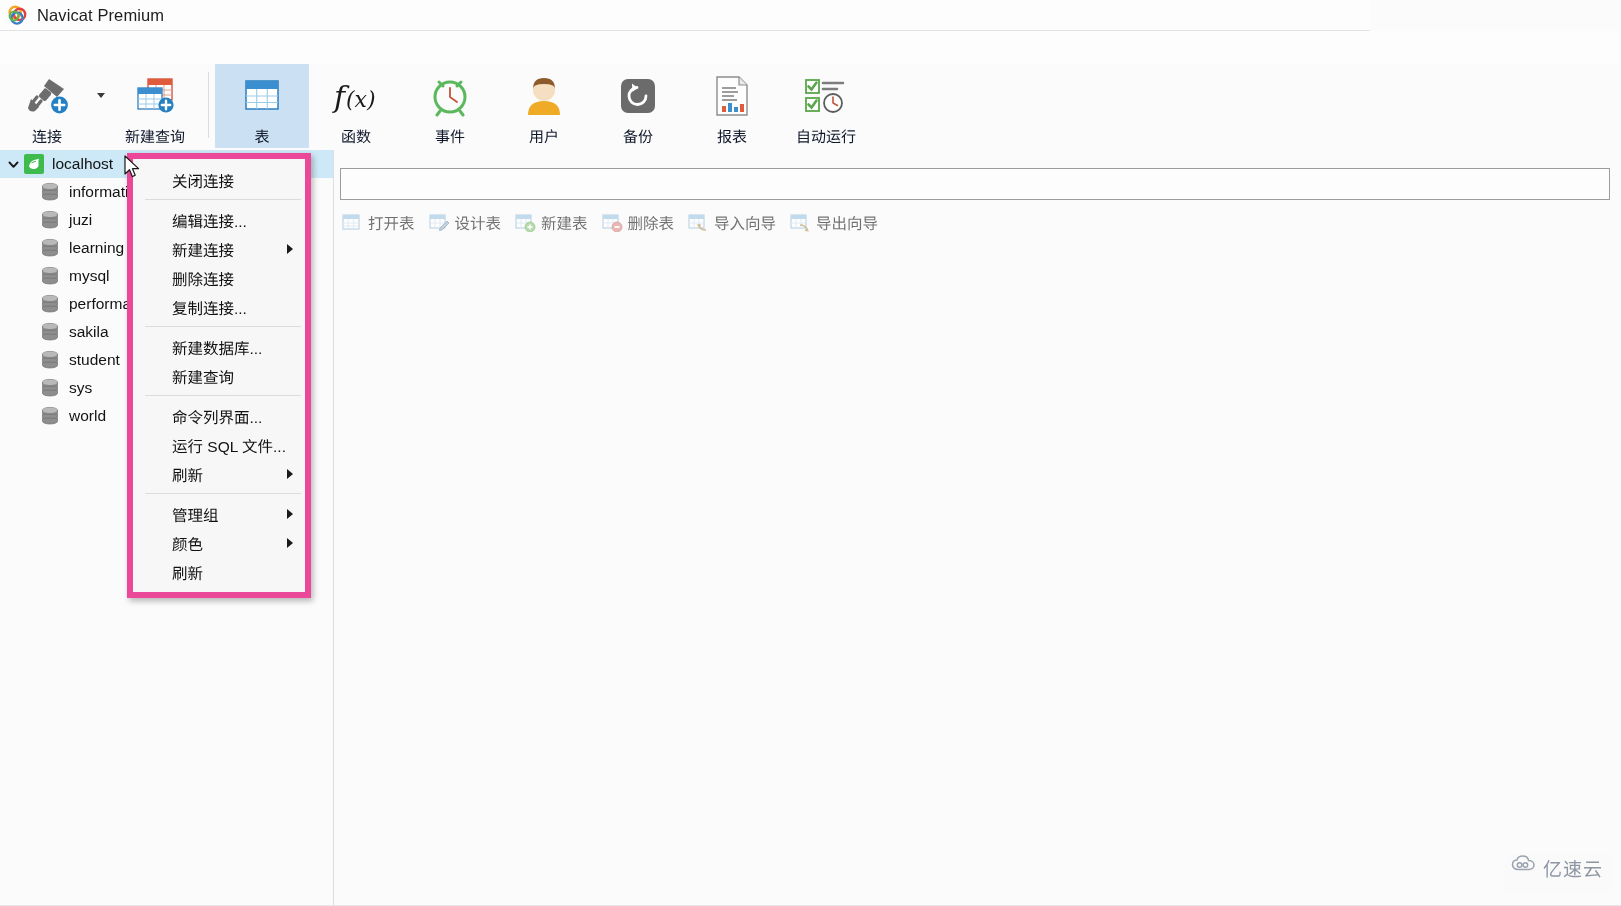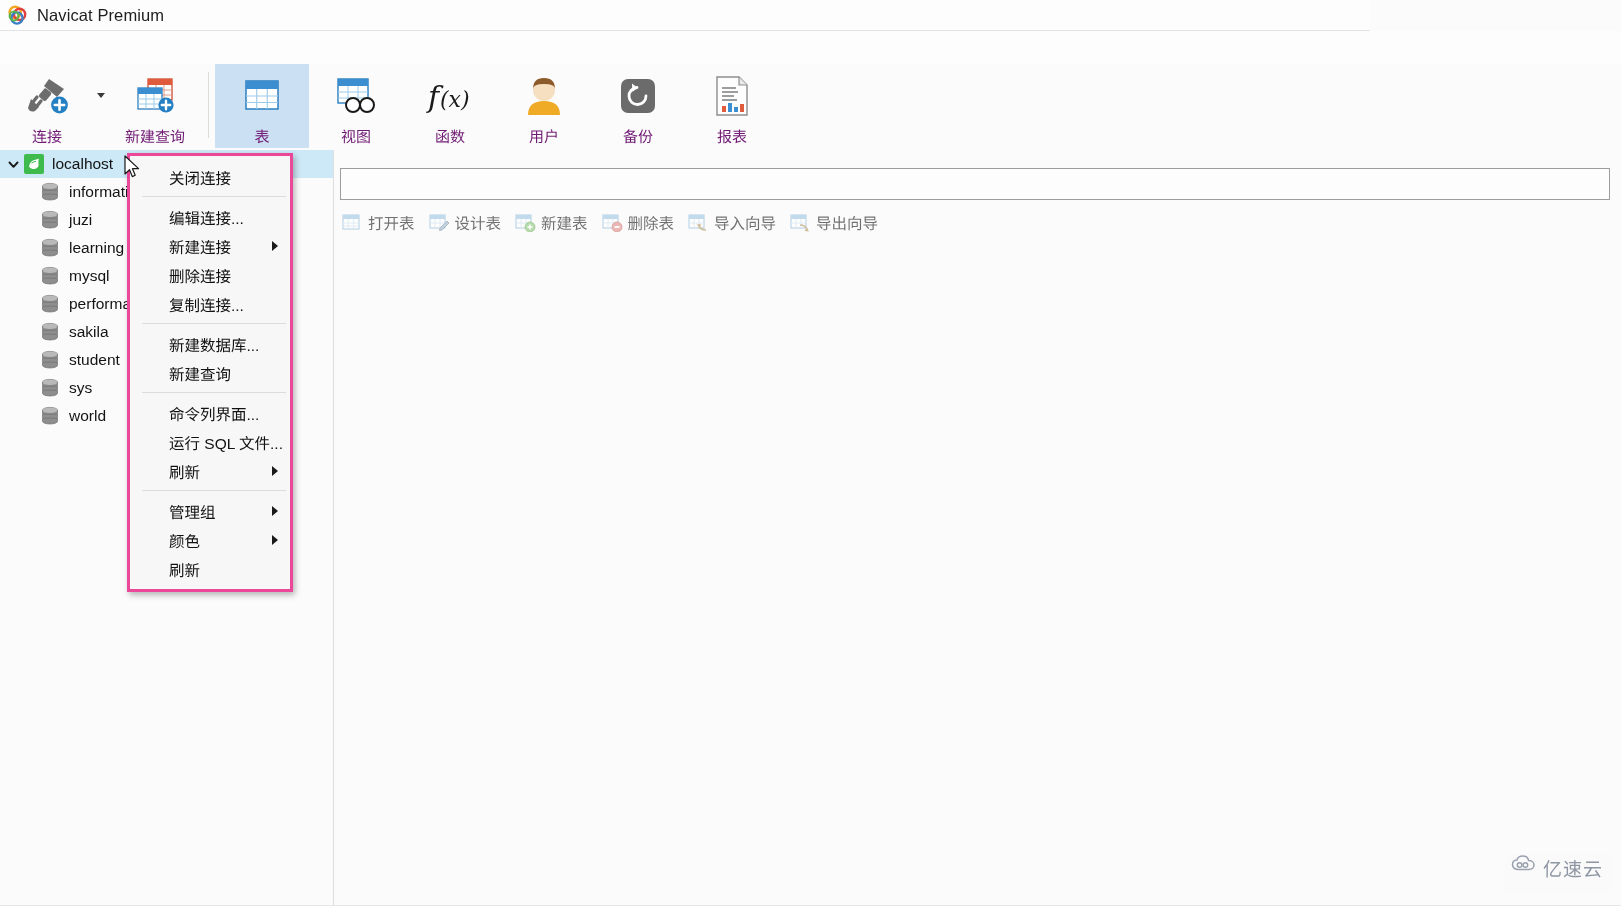--- a/index.html
+++ b/index.html
@@ -98,21 +98,21 @@
   .tb-icon {
     height: 46px;
     width: 52px;
     display: flex;
     align-items: center;
     justify-content: center;
     position: relative;
   }
   .tb-label {
     font-size: 15px;
-    color: #701a75;
+    color: #0f172a;
     margin-top: 6px;
     white-space: nowrap;
     font-family: "Liberation Sans", sans-serif;
   }
   .tb-sep {
     width: 1px;
     height: 66px;
     background: #dcdcdc;
     margin: 8px 6px 0 6px;
     flex: 0 0 auto;
@@ -245,23 +245,23 @@
     color: #1a1a1a;
     white-space: nowrap;
     font-family: "Liberation Sans", sans-serif;
   }
 
   
   .ctxmenu {
     position: absolute;
     left: 127px;
     top: 153px;
-    width: 166px;
+    width: 184px;
     background: #f7f7f7;
-    border: 3px solid #ec4899;
+    border: 6px solid #ec4899;
     box-shadow: 2px 3px 6px rgba(0,0,0,.28);
     padding: 6px 0 6px 0;
     box-sizing: border-box;
     z-index: 50;
   }
   .ctx-item {
     height: 29px;
     display: flex;
     align-items: center;
     padding-left: 39px;
@@ -396,38 +396,37 @@
           <svg width="40" height="36" viewBox="0 0 40 36">
             <rect x="4" y="3" width="32" height="28" fill="#fff" stroke="#2a7fc0" stroke-width="1.5"></rect>
             <rect x="4" y="3" width="32" height="8" fill="#3b8fd0"></rect>
             <path d="M14.7 11 v20 M25.3 11 v20 M4 18 h32 M4 24.5 h32" stroke="#9ccbe9" stroke-width="1.1"></path>
           </svg>
         </div>
         <div class="tb-label">表</div>
       </div>
       <div class="tb-btn">
         <div class="tb-icon">
-          <svg width="44" height="38" viewBox="0 0 44 38">
-            <rect x="4" y="2" width="30" height="24" fill="#fff" stroke="#2a7fc0" stroke-width="1.4"></rect>
-            <rect x="4" y="2" width="30" height="7" fill="#3b8fd0"></rect>
-            <path d="M14 9 v17 M24 9 v17 M4 15 h30 M4 21 h30" stroke="#9ccbe9" stroke-width="1"></path>
-            <circle cx="19" cy="28" r="7" fill="#fff" stroke="#1a1a1a" stroke-width="2"></circle>
-            <circle cx="33" cy="28" r="7" fill="#fff" stroke="#1a1a1a" stroke-width="2"></circle>
-          </svg>
-        </div>
-        <div class="tb-label">视图</div>
-      </div>
-      <div class="tb-btn">
-        <div class="tb-icon">
           <svg width="48" height="42" viewBox="0 0 48 42">
             <text x="2" y="32" font-family="DejaVu Serif, serif" font-size="30" font-style="italic" fill="#1a1a1a">f</text>
             <text x="14" y="32" font-family="DejaVu Serif, serif" font-size="22" font-style="italic" fill="#1a1a1a">(x)</text>
           </svg>
         </div>
         <div class="tb-label">函数</div>
+      </div>
+      <div class="tb-btn">
+        <div class="tb-icon">
+          <svg width="44" height="42" viewBox="0 0 44 42">
+            <circle cx="22" cy="22" r="15" fill="none" stroke="#5cb85c" stroke-width="3"></circle>
+            <path d="M11 7 L15 11 M33 7 L29 11" stroke="#5cb85c" stroke-width="3" stroke-linecap="round"></path>
+            <path d="M12 36 L9 40 M32 36 L35 40" stroke="#5cb85c" stroke-width="3" stroke-linecap="round"></path>
+            <path d="M22 22 L22 13 M22 22 L29 27" stroke="#c0563a" stroke-width="1.8" stroke-linecap="round"></path>
+          </svg>
+        </div>
+        <div class="tb-label">事件</div>
       </div>
       <div class="tb-btn">
         <div class="tb-icon">
           <svg width="40" height="42" viewBox="0 0 40 42">
             <path d="M4 40 Q4 26 20 26 Q36 26 36 40 Z" fill="#f0ab26"></path>
             <circle cx="20" cy="15" r="11" fill="#f6dfc0"></circle>
             <path d="M9 14 Q9 3 20 3 Q31 3 31 14 Q31 9 20 9 Q9 9 9 14 Z" fill="#8c5a2b"></path>
           </svg>
         </div>
         <div class="tb-label">用户</div>
@@ -448,20 +447,34 @@
             <path d="M4 2 H26 L34 10 V40 H4 Z" fill="#fdfdfd" stroke="#8d8d8d" stroke-width="1.4"></path>
             <path d="M26 2 V10 H34" fill="#e8e8e8" stroke="#8d8d8d" stroke-width="1.2"></path>
             <path d="M9 13 h14 M9 17 h16 M9 21 h12 M9 25 h15" stroke="#7d7d7d" stroke-width="1.5"></path>
             <rect x="9" y="31" width="4" height="6" fill="#e05a3c"></rect>
             <rect x="15" y="28" width="4" height="9" fill="#3b8fd0"></rect>
             <rect x="21" y="32" width="4" height="5" fill="#3b8fd0"></rect>
             <rect x="27" y="29" width="4" height="8" fill="#e05a3c"></rect>
           </svg>
         </div>
         <div class="tb-label">报表</div>
+      </div>
+      <div class="tb-btn">
+        <div class="tb-icon">
+          <svg width="46" height="40" viewBox="0 0 46 40">
+            <rect x="3" y="4" width="13" height="13" fill="#fff" stroke="#5aa64b" stroke-width="1.8"></rect>
+            <path d="M5.5 10.5 L8.5 13.5 L13.5 6.5" fill="none" stroke="#5aa64b" stroke-width="2.6" stroke-linecap="round"></path>
+            <rect x="3" y="22" width="13" height="13" fill="#fff" stroke="#5aa64b" stroke-width="1.8"></rect>
+            <path d="M5.5 28.5 L8.5 31.5 L13.5 24.5" fill="none" stroke="#5aa64b" stroke-width="2.6" stroke-linecap="round"></path>
+            <path d="M20 7 h20 M20 13 h14" stroke="#7d7d7d" stroke-width="2.6" stroke-linecap="round"></path>
+            <circle cx="30" cy="27" r="9" fill="#fff" stroke="#5d5d5d" stroke-width="1.8"></circle>
+            <path d="M30 27 V21 M30 27 L34.5 29.5" stroke="#c0563a" stroke-width="1.6" stroke-linecap="round"></path>
+          </svg>
+        </div>
+        <div class="tb-label">自动运行</div>
       </div>
     </div>
 
   <div class="body-area">
 
     <div class="sidebar">
       <div class="tree" id="tree">
           <div class="tree-row conn">
             <span class="twisty">
               <svg width="13" height="13" viewBox="0 0 13 13">

